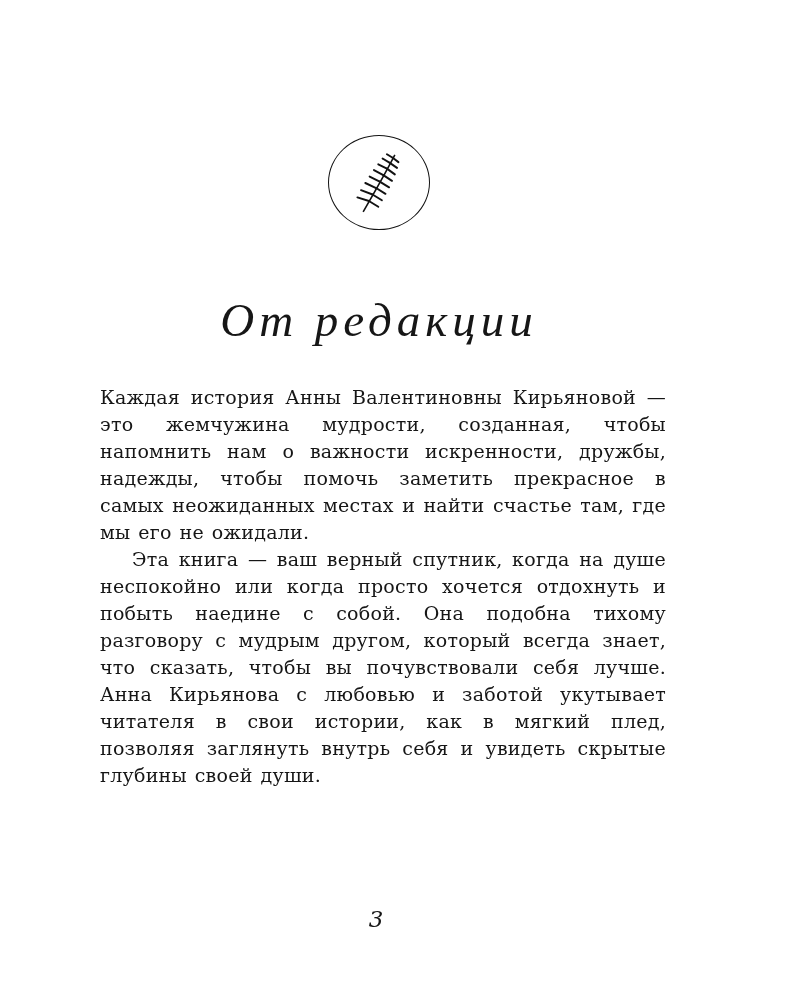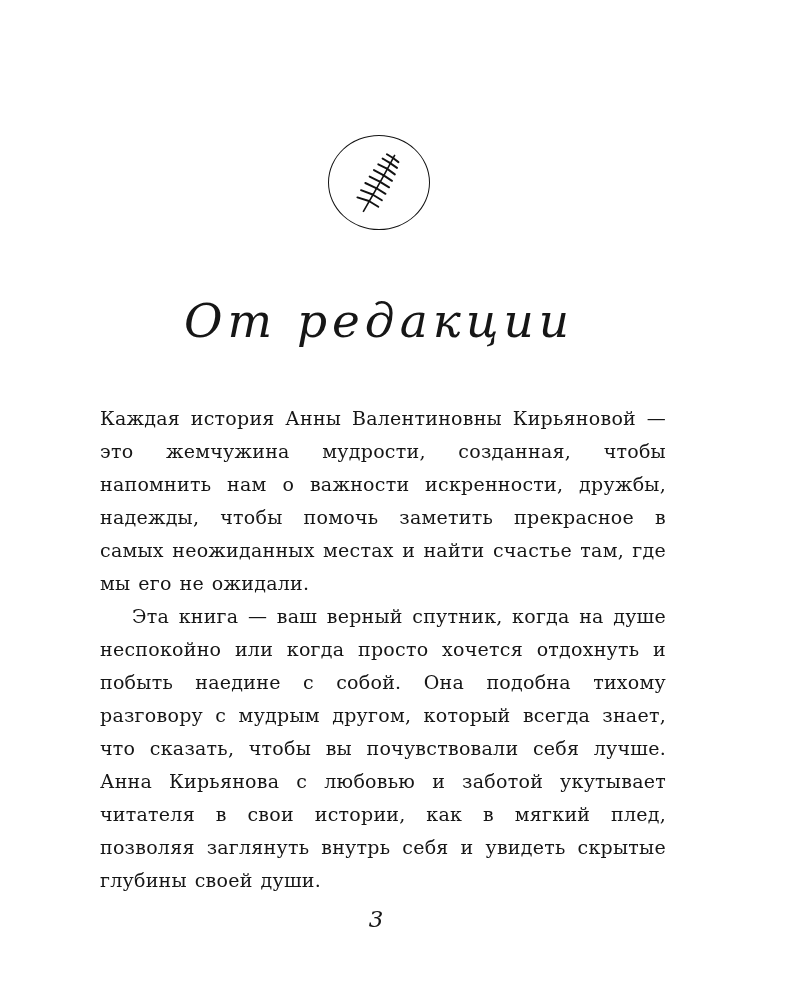--- a/index.html
+++ b/index.html
@@ -33,30 +33,31 @@
   .chapter-title {
     position: absolute;
     top: 262px;
     left: 0;
     width: 758px;
     text-align: center;
     font-style: italic;
     font-weight: 400;
     font-size: 47px;
     letter-spacing: 5px;
+    font-family: Liberation Serif, serif;
   }
 
   
   .body-text {
     position: absolute;
-    top: 402px;
+    top: 384px;
     left: 100px;
     width: 566px;
     font-size: 19px;
-    line-height: 33px;
+    line-height: 27px;
     text-align: justify;
     letter-spacing: 0.25px;
     word-spacing: 1.6px;
     hyphens: auto;
   }
   .body-text p { margin: 0; text-indent: 32px; }
   .body-text p.first { text-indent: 0; }
 
   
   .page-number {

